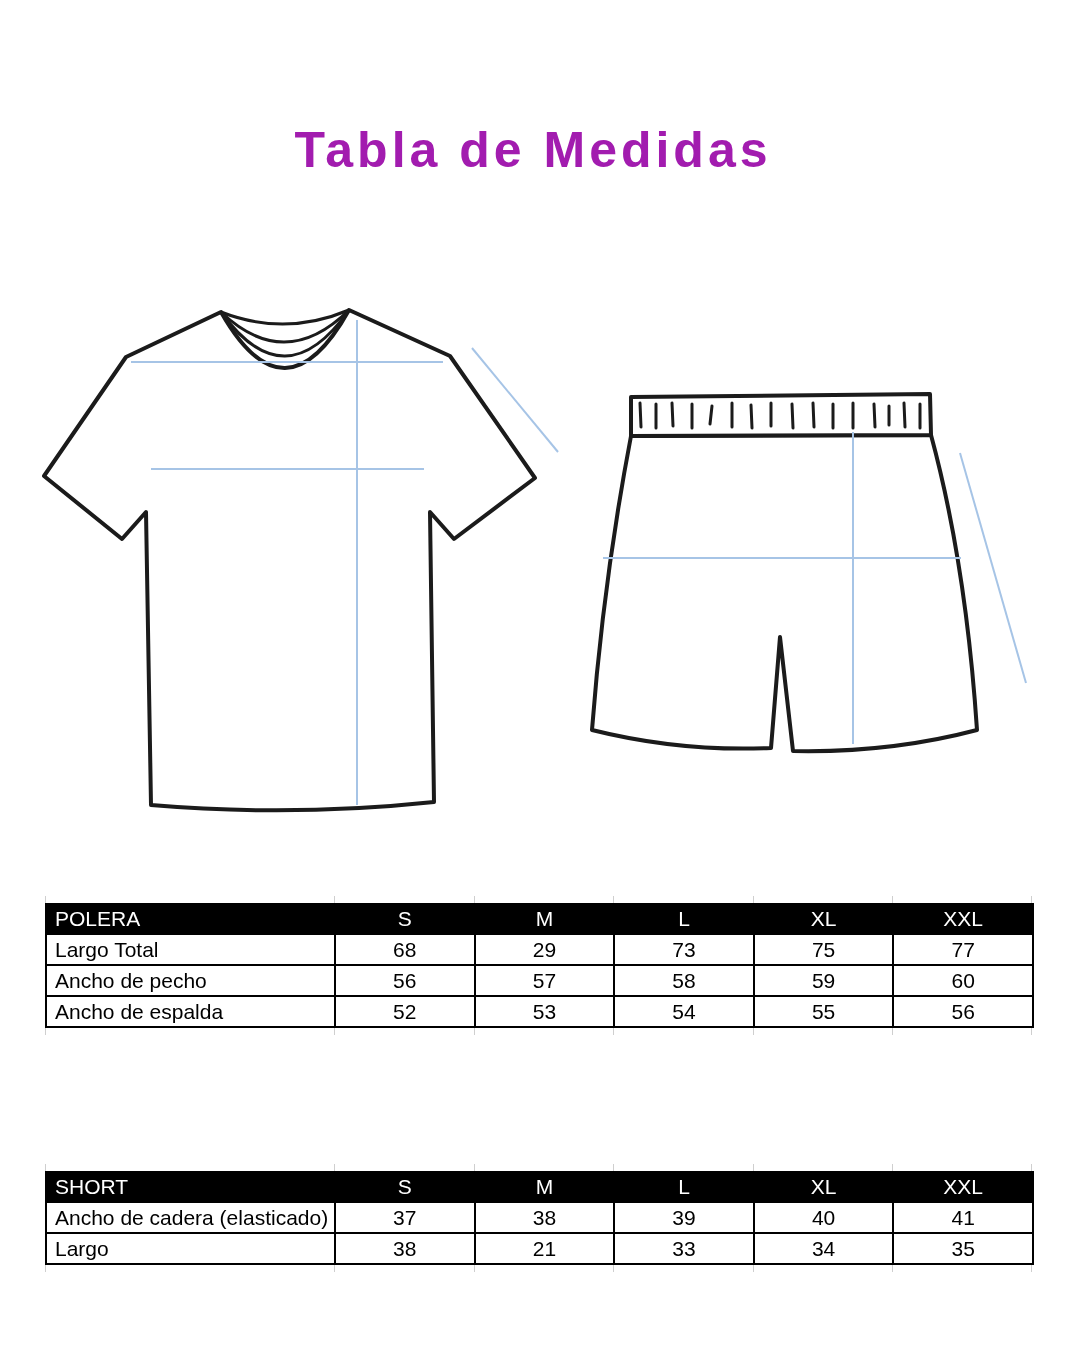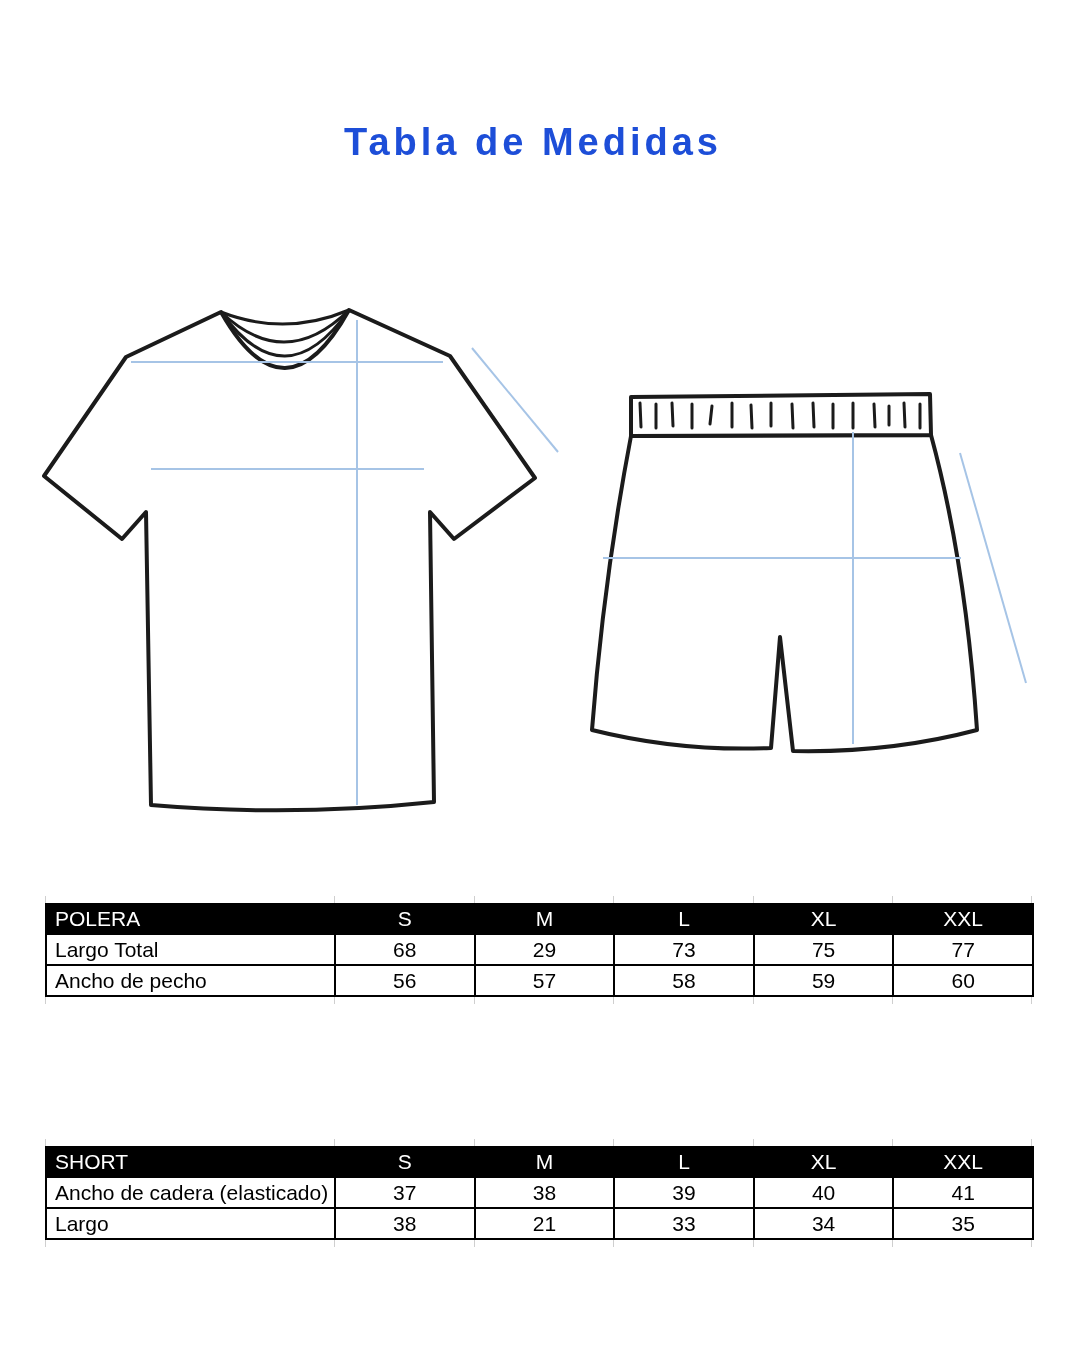--- a/index.html
+++ b/index.html
@@ -10,32 +10,32 @@
     background: #ffffff;
     font-family: "Liberation Sans", sans-serif;
     overflow: hidden;
   }
   .page-title {
     position: absolute;
     top: 121px;
     left: 0;
     width: 1066px;
     text-align: center;
-    font-size: 38px;
+    font-size: 50px;
     font-weight: 700;
     letter-spacing: 4px;
-    color: #1d4ed8;
+    color: #a21caf;
   }
   .illustration { position: absolute; }
   .illustration.tshirt { left: 30px; top: 290px; width: 530px; height: 530px; }
   .illustration.shorts { left: 560px; top: 370px; width: 480px; height: 420px; }
 
   .size-table-wrap { position: absolute; left: 45px; width: 987px; }
   .size-table-wrap.table-0 { top: 903px; }
-  .size-table-wrap.table-1 { top: 1146px; border-radius: 20px; }
+  .size-table-wrap.table-1 { top: 1171px; border-radius: 20px; }
 
   table.size-table {
     border-collapse: collapse;
     table-layout: fixed;
     width: 987px;
     font-family: "Liberation Sans", sans-serif;
   }
   table.size-table th, table.size-table td {
     border: 2px solid #000000;
     height: 29px;
@@ -151,20 +151,28 @@
               <td class="value-cell">75</td>
               <td class="value-cell">77</td>
             </tr>
             <tr>
               <td class="label-cell">Ancho de pecho</td>
               <td class="value-cell">56</td>
               <td class="value-cell">57</td>
               <td class="value-cell">58</td>
               <td class="value-cell">59</td>
               <td class="value-cell">60</td>
+            </tr>
+            <tr>
+              <td class="label-cell">Ancho de espalda</td>
+              <td class="value-cell">52</td>
+              <td class="value-cell">53</td>
+              <td class="value-cell">54</td>
+              <td class="value-cell">55</td>
+              <td class="value-cell">56</td>
             </tr>
           </tbody>
         </table>
         <div class="grid-stub" style="left: 0px; top: -7px;"></div>
         <div class="grid-stub" style="left: 0px; bottom: -7px;"></div>
         <div class="grid-stub" style="left: 289px; top: -7px;"></div>
         <div class="grid-stub" style="left: 289px; bottom: -7px;"></div>
         <div class="grid-stub" style="left: 428.6px; top: -7px;"></div>
         <div class="grid-stub" style="left: 428.6px; bottom: -7px;"></div>
         <div class="grid-stub" style="left: 568.2px; top: -7px;"></div>

